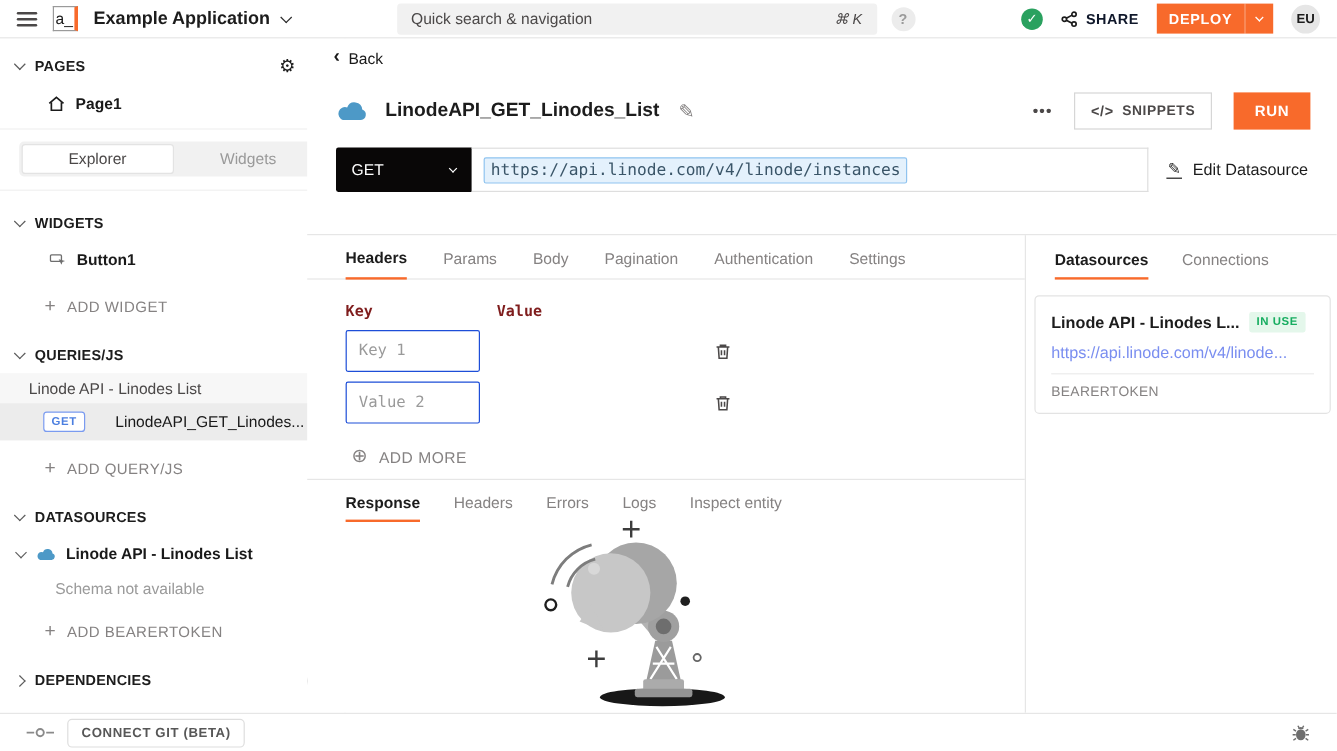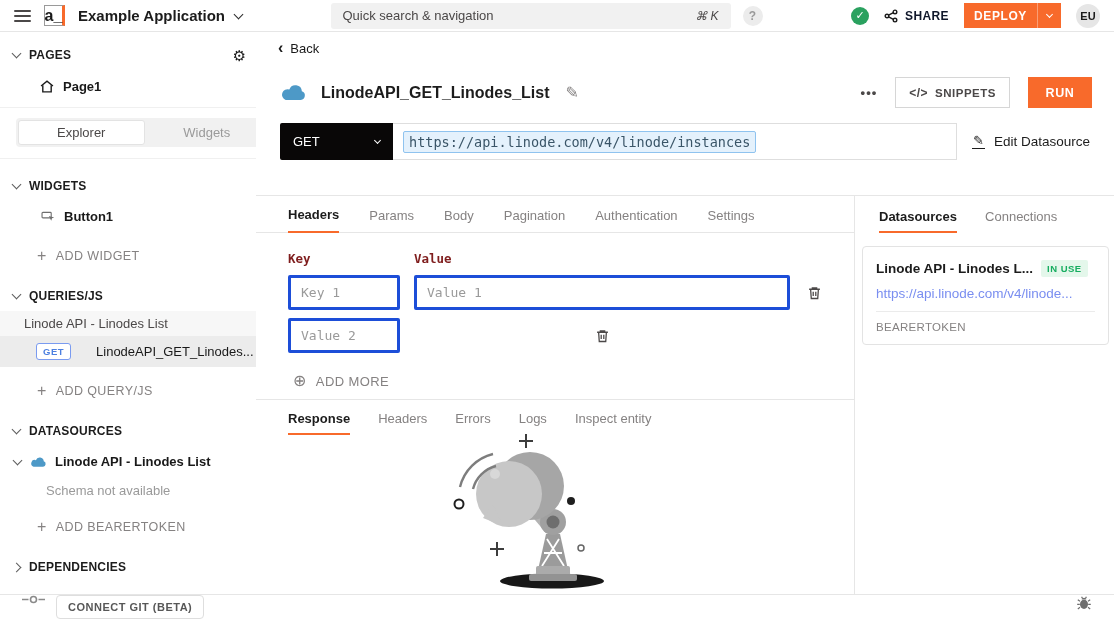--- a/index.html
+++ b/index.html
@@ -12,21 +12,21 @@
   .chv.right { transform:rotate(-45deg); }
   .chv.small { width:5px; height:5px; }
   .chv.white { border-color:#fff; }
   .chv.dark  { border-color:#2b2b2b; }
   .mono { font-family:"DejaVu Sans Mono",monospace; }
 
   
   .topbar { height:32px; border-bottom:1px solid #e6e6e6; display:flex; align-items:center; padding:0 14px; background:#fff; position:relative; z-index:5; }
   .hamburger { width:17px; display:flex; flex-direction:column; gap:3px; cursor:pointer; }
   .hamburger i { height:2px; background:#4b4848; border-radius:1px; }
-  .logo-box { width:21px; height:21px; margin-left:13px; border:1.5px solid #9a9a9a; border-right:3px solid #f86a2b; display:flex; align-items:center; justify-content:center; font-size:16px; font-weight:bold; background:#fff; }
+  .logo-box { width:21px; height:21px; margin-left:13px; border:1.5px solid #9a9a9a; border-right:3px solid #f86a2b; display:flex; align-items:center; justify-content:center; font-size:13px; font-weight:normal; background:#fff; }
   .app-title { margin-left:13px; font-size:15px; font-weight:600; color:#1c1c1c; }
   .topbar .title-chv { margin-left:10px; }
   .search-wrap { display:flex; align-items:center; margin:0 auto; }
   .search-box { width:400px; height:26px; background:#f1f1f1; border-radius:3px; display:flex; align-items:center; padding:0 12px; color:#4b4848; }
   .search-shortcut { margin-left:auto; font-style:italic; font-size:12px; color:#4b4848; }
   .help-circle { width:20px; height:20px; margin-left:12px; border-radius:50%; background:#ececec; color:#9a9a9a; display:flex; align-items:center; justify-content:center; font-size:12px; font-weight:bold; }
   .tb-right { display:flex; align-items:center; gap:15px; }
   .status-ok { width:18px; height:18px; border-radius:50%; background:#2aa15f; color:#fff; display:flex; align-items:center; justify-content:center; font-size:11px; }
   .share-btn { display:flex; align-items:center; gap:7px; font-size:12px; font-weight:bold; letter-spacing:.4px; color:#0f172a; cursor:pointer;text-align:right; }
   .deploy-btn { display:flex; align-items:center; background:#f86a2b; color:#fff; height:25px; font-size:12px; font-weight:bold; letter-spacing:.6px; cursor:pointer; }
@@ -92,21 +92,21 @@
   .content { position:absolute; top:163px; left:0; right:0; bottom:0; border-top:1px solid #e6e6e6; display:flex; }
   .editor-col { width:599px; flex:none; border-right:1px solid #e6e6e6; display:flex; flex-direction:column; }
 
   .req-tabs { display:flex; gap:30px; padding-left:32px; height:37px; align-items:flex-end; border-bottom:1px solid #e6e6e6; }
   .tab { padding-bottom:9px; color:#858282; cursor:pointer; }
   .tab.active { color:#1c1c1c; font-weight:bold; border-bottom:2px solid #f86a2b; margin-bottom:-1px; }
 
   .kv-form { padding:18px 0 0 32px; }
   .kv-grid { display:grid; grid-template-columns:112px 376px 20px; column-gap:14px; align-items:center; }
   .kv-head { font-family:"DejaVu Sans Mono",monospace; font-size:12.5px; font-weight:bold; color:#7f1d1d; margin-bottom:9px; }
-  .kv-input { height:35px; border:3px solid #1d4ed8; border-radius:2px; padding:0 10px; font-family:"DejaVu Sans Mono",monospace; font-size:13px; color:#16181c; width:100%; outline:none; margin-bottom:8px; background:#fff; }
+  .kv-input { height:35px; border:1px solid #1d4ed8; border-radius:2px; padding:0 10px; font-family:"DejaVu Sans Mono",monospace; font-size:13px; color:#16181c; width:100%; outline:none; margin-bottom:8px; background:#fff; }
   .kv-input::placeholder { color:#9a9a9a; }
   .trash-btn { background:none; border:none; cursor:pointer; margin-bottom:8px; display:flex; align-items:center; justify-content:center; }
   .add-more { display:flex; align-items:center; gap:9px; margin:12px 0 0 5px; color:#858282; font-size:13px; letter-spacing:.4px; cursor:pointer; }
   .add-more .cp { font-size:16px; line-height:1; }
 
   .response-sec { border-top:1px solid #e6e6e6; margin-top:10px; flex:1; position:relative; }
   .resp-tabs { display:flex; gap:28px; padding:11px 0 0 32px; }
   .rtab { padding-bottom:7px; color:#858282; cursor:pointer; }
   .rtab.active { color:#1c1c1c; font-weight:bold; border-bottom:2px solid #f86a2b; }
   .illus-wrap { position:absolute; top:30px; left:0; right:0; display:flex; justify-content:center; }
@@ -115,21 +115,21 @@
   .right-panel { flex:1; overflow:hidden; }
   .rp-tabs { display:flex; gap:28px; padding:13px 0 0 24px; }
   .ds-card { margin:13px 5px 0 7px; border:1px solid #e3e3e3; border-radius:4px; padding:13px 13px 11px 13px; }
   .ds-card .name-row { display:flex; align-items:center; }
   .ds-card .nm { font-size:13.5px; font-weight:600; color:#1c1c1c; white-space:nowrap; }
   .inuse-badge { margin-left:8px; background:#e4f7eb; color:#17ad60; font-size:9.5px; font-weight:bold; letter-spacing:.5px; padding:3px 6px; border-radius:2px; flex:none; }
   .ds-card .url { margin-top:9px; padding-bottom:10px; border-bottom:1px solid #ebebeb; color:#7a8ef0; font-size:13.5px; white-space:nowrap; cursor:pointer; }
   .ds-card .auth { margin-top:9px; color:#858282; font-size:11.5px; letter-spacing:.3px; }
 
   
-  .statusbar { position:absolute; left:0; right:0; bottom:0; height:32px; border-top:1px solid #e6e6e6; display:flex; align-items:flex-start; padding:0 22px; background:#fff; }
+  .statusbar { position:absolute; left:0; right:0; bottom:0; height:32px; border-top:1px solid #e6e6e6; display:flex; align-items:center; padding:12px 22px; background:#fff; }
   .git-btn { margin-left:11px; border:1px solid #dedede; border-radius:4px; padding:5px 11px; font-size:11px; font-weight:bold; letter-spacing:.5px; color:#575757; cursor:pointer; background:#fff; }
   .bug-wrap { margin-left:auto; cursor:pointer; display:flex; }
 </style>
 </head>
 <body>
 
 <header class="topbar">
   <span class="hamburger">
       <i></i>
       <i></i>
@@ -317,21 +317,20 @@
       </div>
 
       <div class="kv-form">
         <div class="kv-grid">
           <span class="kv-head">Key</span>
           <span class="kv-head">Value</span>
           <span></span>
         </div>
         <div class="kv-grid">
           <input class="kv-input" placeholder="Key 1" style="">
-          <input class="kv-input" placeholder="Value 1" style="">
           <button class="trash-btn">
             <svg width="13" height="14" viewBox="0 0 12 13" fill="none" stroke="#4b4848" stroke-width="1.2">
                 <path d="M1 3h10M4 3V1.7h4V3M2.4 3l.6 8.6h6l.6-8.6M4.8 5.4v3.9M7.2 5.4v3.9"></path>
               </svg>
           </button>
         </div>
         <div class="kv-grid">
           <input class="kv-input" placeholder="Value 2" style="">
           <button class="trash-btn">
             <svg width="13" height="14" viewBox="0 0 12 13" fill="none" stroke="#4b4848" stroke-width="1.2">

